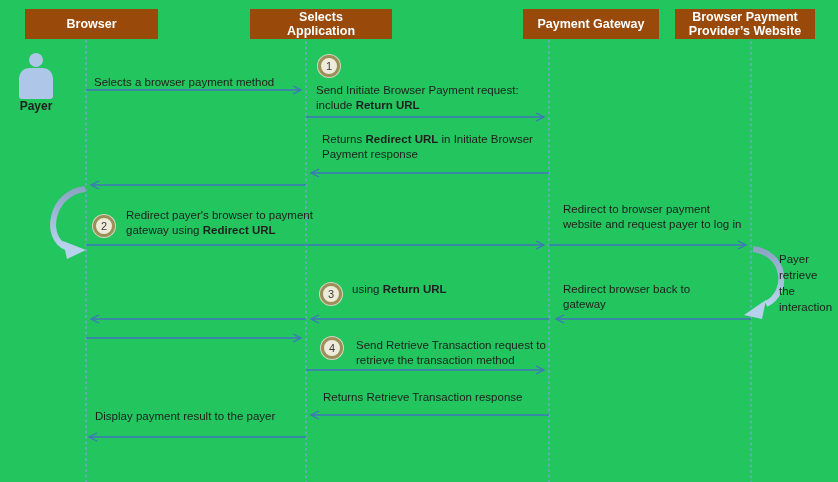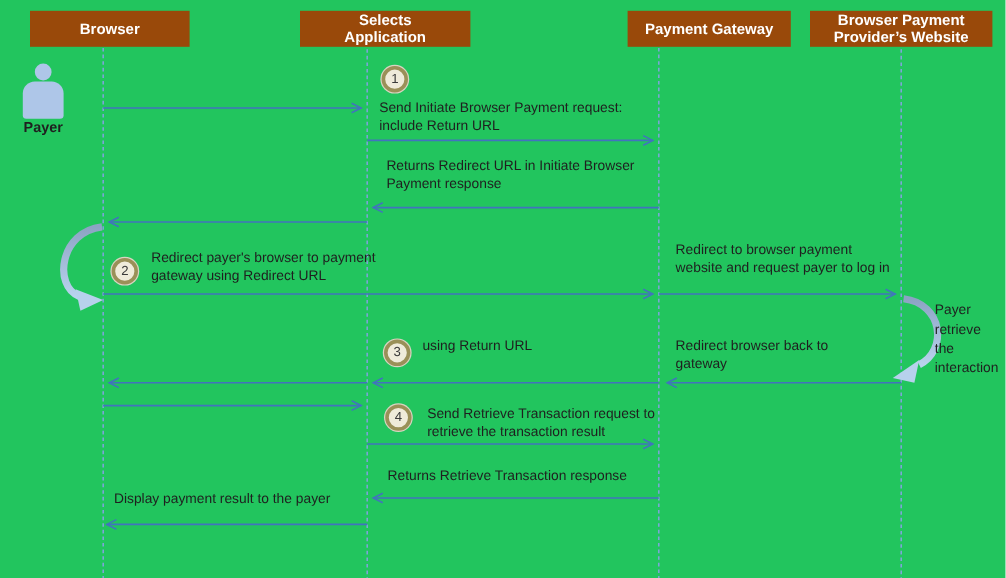--- a/index.html
+++ b/index.html
@@ -14,21 +14,21 @@
   .curve{fill:none;stroke-width:6;}
   .actor{
     position:absolute;top:9px;min-height:30px;background:var(--header-bg,#99490A);
     color:var(--header-text,#fff);font-weight:bold;font-size:12.5px;line-height:14.5px;
     display:flex;flex-direction:column;align-items:center;justify-content:center;
     text-align:center;z-index:3;
   }
   .aline{display:block;white-space:nowrap;}
   .msg{position:absolute;font-size:11.5px;z-index:2;}
   .msg .line{display:block;line-height:15px;white-space:nowrap;}
-  .msg b{font-weight:normal;margin-top:17px;}
+  .msg b{font-weight:bold;margin-top:17px;}
   .note .line{line-height:16px;}
   .step-circle{
     position:absolute;width:16px;height:16px;border-radius:50%;z-index:2;
     border:3px solid var(--step-circle-border,#9A9058);
     background:var(--step-circle-fill,#EFEBDA);
     box-shadow:0 0 0 1px #d9d4c2;
     display:flex;align-items:center;justify-content:center;
     font-size:11px;color:#3a3a3a;
   }
   #payer-icon{position:absolute;left:16px;top:53px;width:40px;height:46px;z-index:2;}
@@ -104,21 +104,21 @@
       <span class="aline"></span>
   </div>
   <div class="actor" style="left:250px;width:142px">
     <span class="aline">Selects</span>
       <span class="aline">Application</span>
   </div>
   <div class="actor" style="left:523px;width:136px">
     <span class="aline">Payment Gateway</span>
       <span class="aline"></span>
   </div>
-  <div class="actor" style="left:675px;width:152px">
+  <div class="actor" style="left:675px;width:140px">
     <span class="aline">Browser Payment</span>
       <span class="aline">Provider’s Website</span>
   </div>
 
   <div id="payer-icon">
     <div class="head"></div>
     <div class="body"></div>
   </div>
   <div id="payer-label">Payer</div>
 
@@ -128,20 +128,23 @@
   <div class="step-circle" style="left:93px;top:215px">
       <span>2</span>
     </div>
   <div class="step-circle" style="left:320px;top:283px">
       <span>3</span>
     </div>
   <div class="step-circle" style="left:321px;top:337px">
       <span>4</span>
     </div>
 
+  <div class="msg" style="left:94px;top:75px">
+    <span class="line">Selects a browser payment method</span>
+  </div>
 
   <div class="msg" style="left:316px;top:83px">
     <span class="line">Send Initiate Browser Payment request:</span>
     <span class="line"><span>include </span><b>Return URL</b></span>
   </div>
 
   <div class="msg" style="left:322px;top:132px">
     <span class="line"><span>Returns </span><b>Redirect URL</b><span> in Initiate Browser</span></span>
     <span class="line">Payment response</span>
   </div>
@@ -167,21 +170,21 @@
     <span class="line">Redirect browser back to</span>
     <span class="line">gateway</span>
   </div>
 
   <div class="msg" style="left:352px;top:282px">
     <span class="line"><span>using </span><b>Return URL</b></span>
   </div>
 
   <div class="msg" style="left:356px;top:338px">
     <span class="line">Send Retrieve Transaction request to</span>
-    <span class="line">retrieve the transaction result</span>
+    <span class="line">retrieve the transaction method</span>
   </div>
 
   <div class="msg" style="left:323px;top:390px">
     <span class="line">Returns Retrieve Transaction response</span>
   </div>
 
   <div class="msg" style="left:95px;top:409px">
     <span class="line">Display payment result to the payer</span>
   </div>
 

